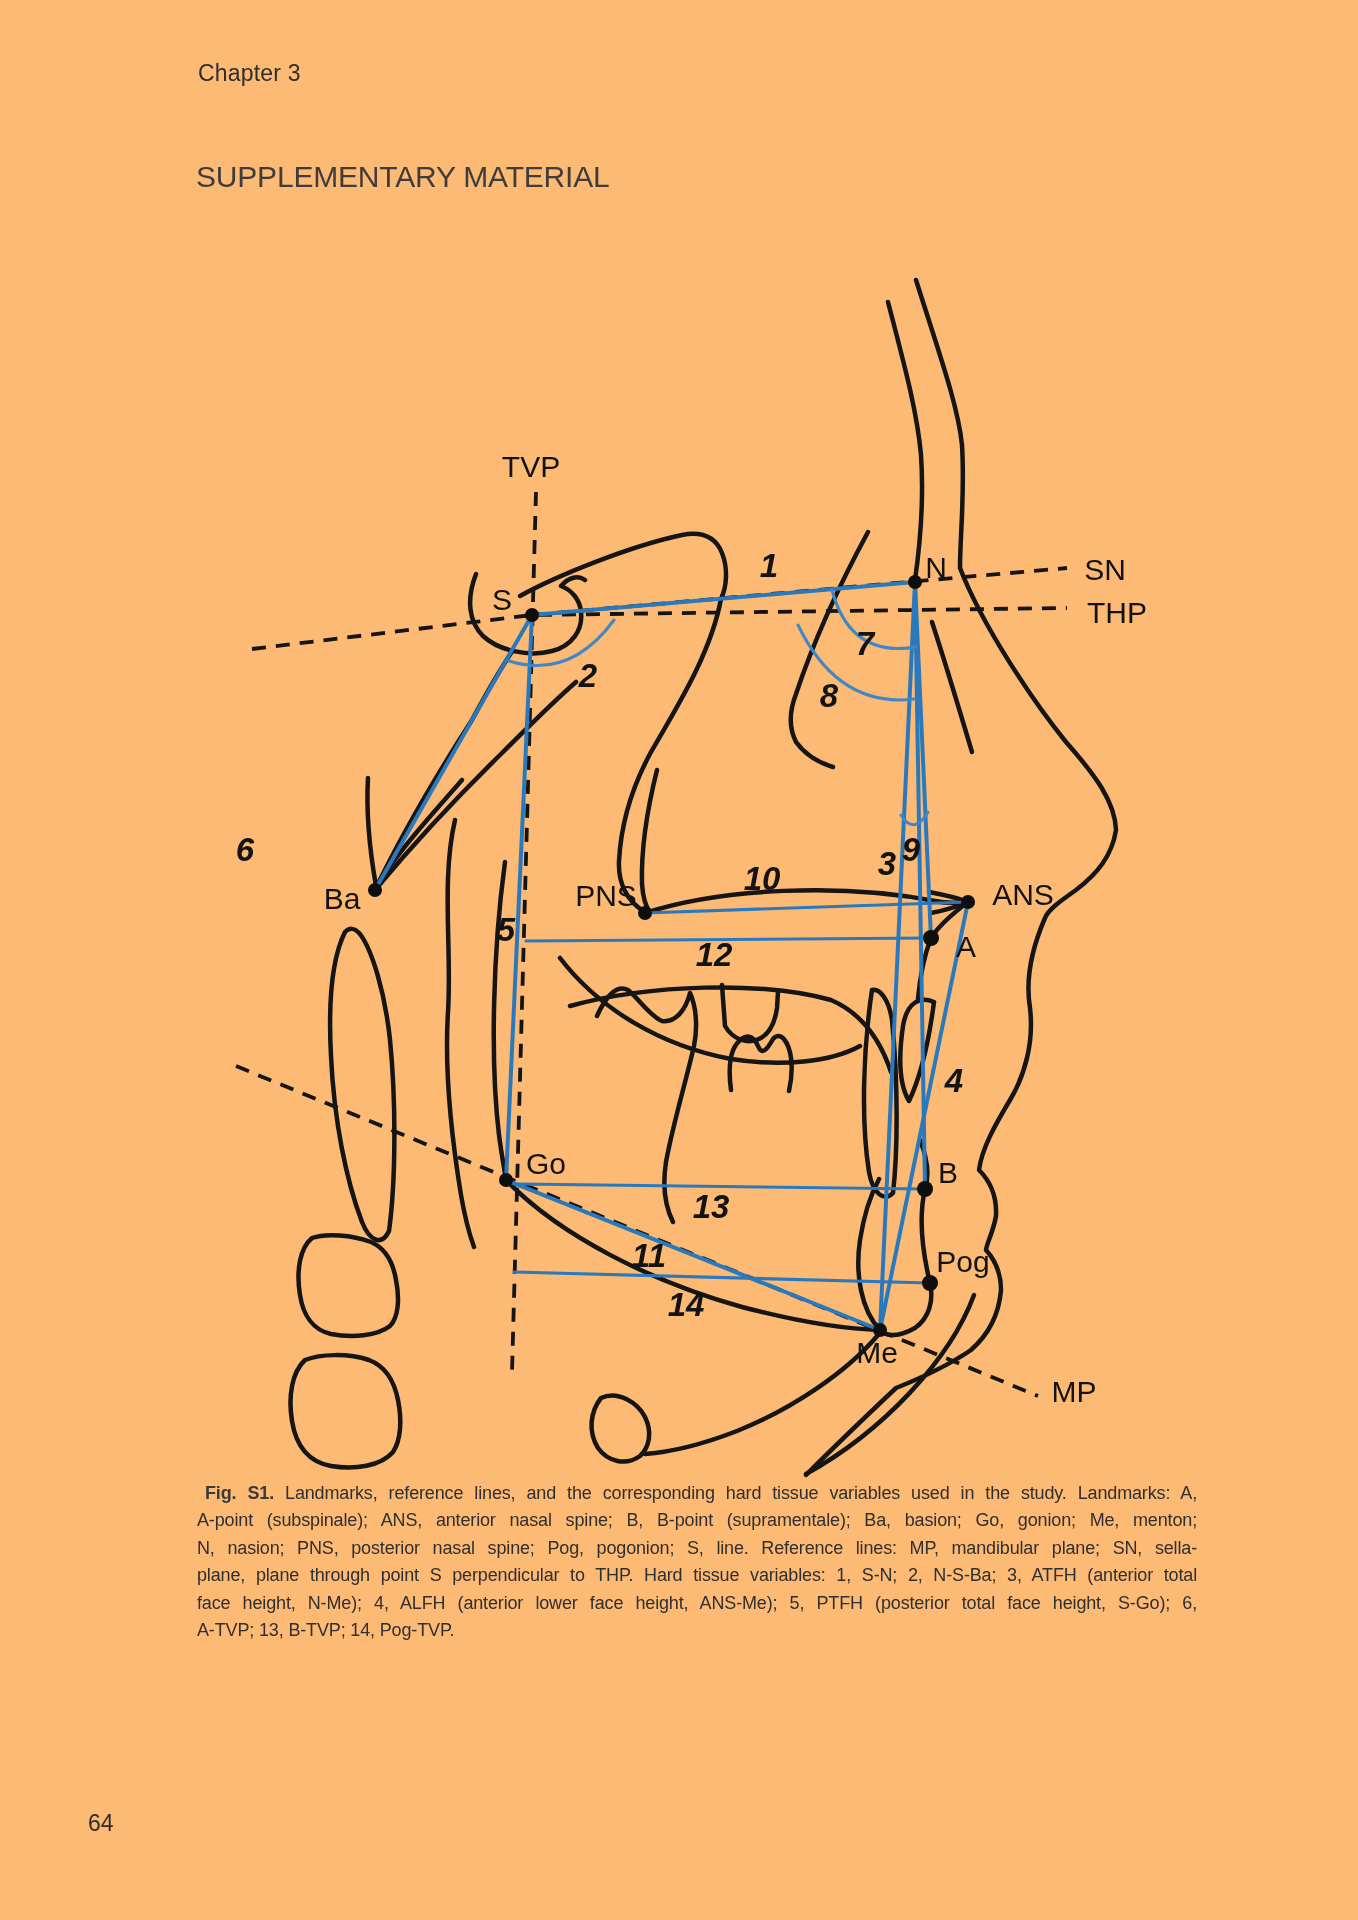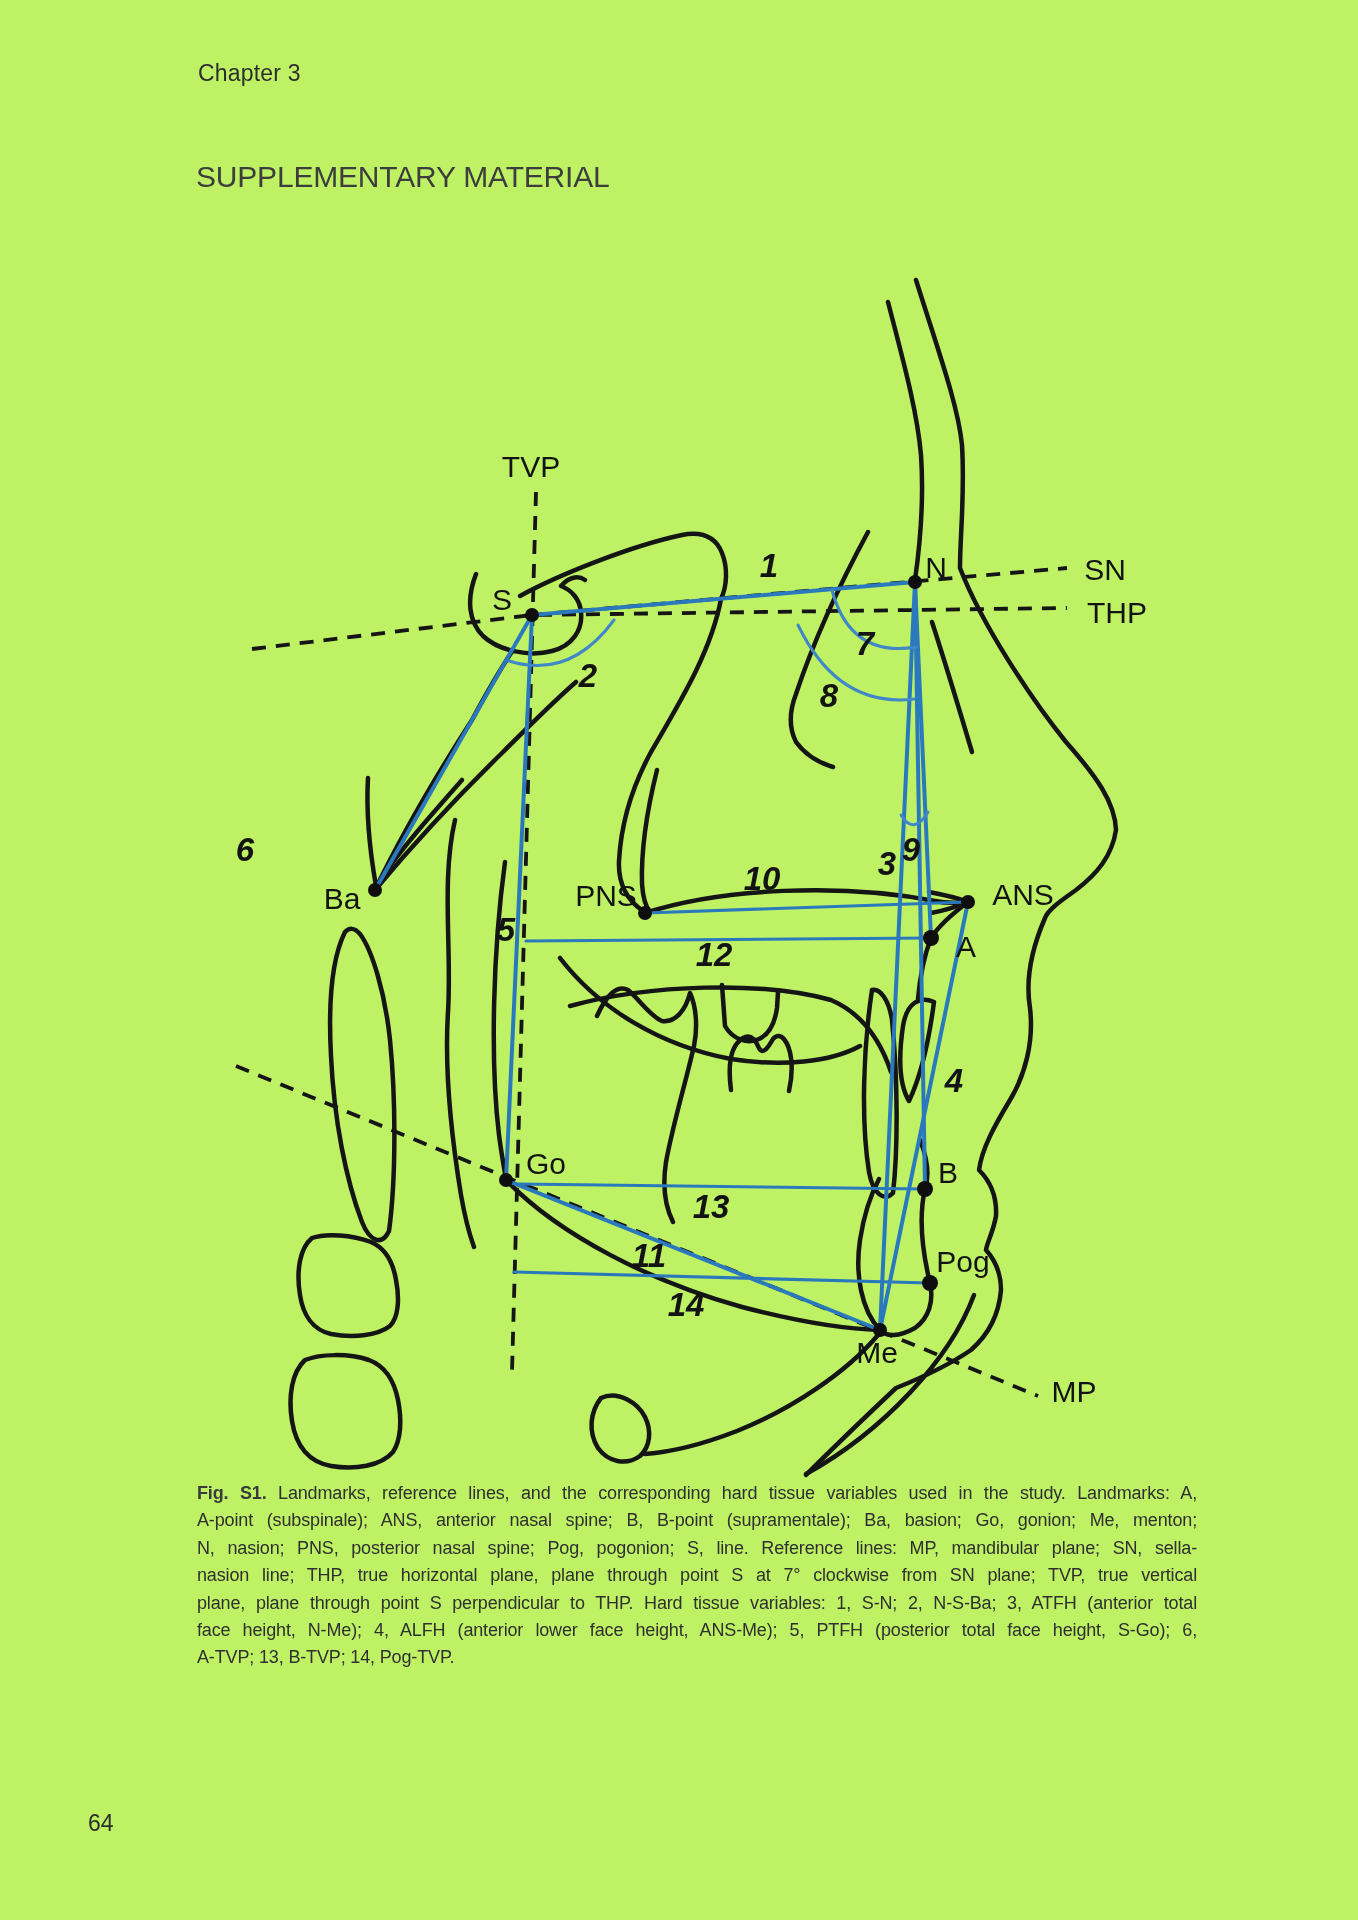--- a/index.html
+++ b/index.html
@@ -1,17 +1,17 @@
 <!DOCTYPE html>
 <html style="--trace: #151515; --measure: #2b79bd; --arc: #3f87c6;"><head>
 <meta charset="utf-8">
 <style>
   html,body{margin:0;padding:0;background:#ffffff;}
   .page{
-    position:relative;width:1358px;height:1920px;background:#bef264;overflow:hidden;
+    position:relative;width:1358px;height:1920px;background:#fdba74;overflow:hidden;
     font-family:"Liberation Sans","DejaVu Sans",sans-serif;
   }
   .chapter{
     position:absolute;left:198px;top:60px;font-size:23px;color:#2e2e2e;letter-spacing:.2px;
   }
   .title{
     position:absolute;left:196px;top:160px;font-size:30px;font-weight:normal;color:#3d3d3d;letter-spacing:-.2px;
   }
   .fig-svg{position:absolute;left:0;top:0;}
   .trace{stroke:var(--trace,#151515);stroke-width:4.5;fill:none;stroke-linecap:round;stroke-linejoin:round;}
@@ -21,21 +21,21 @@
   .dash{stroke:var(--trace,#151515);stroke-width:3.8;fill:none;stroke-dasharray:14 10;stroke-linecap:butt;}
   .dot{fill:#0e0e0e;stroke:none;}
   .lm{font-size:30px;fill:#131313;}
   .num{font-size:33px;font-weight:bold;font-style:italic;fill:#131313;}
   .caption{
     position:absolute;left:197px;top:1480px;width:1000px;
     font-size:18px;line-height:27.4px;color:#2f2f2f;letter-spacing:-.15px;
   }
   .cap-line{text-align:justify;text-align-last:justify;}
   .cap-line.last{text-align:center;text-align-last:left;}
-  .cap-label{font-weight:bold;color:#3a3a3a;}
+  .cap-label{font-weight:bold;color:#3a3a3a;margin-left:8px;}
   .pagenum{position:absolute;left:88px;top:1810px;font-size:23px;color:#2e2e2e;text-align:right;}
 </style>
 </head>
 <body>
 
 <div class="page">
 
   <div class="chapter">Chapter 3</div>
   <div class="title">SUPPLEMENTARY MATERIAL</div>
 
@@ -166,21 +166,20 @@
       <text class="num" x="714" y="966">12</text>
       <text class="num" x="711" y="1218">13</text>
       <text class="num" x="686" y="1316">14</text>
     </g>
   </svg>
 
   <div class="caption">
     <div class="cap-line"><span class="cap-label">Fig. S1.</span> <span>Landmarks, reference lines, and the corresponding hard tissue variables used in the study. Landmarks: A,</span></div>
     <div class="cap-line">A-point (subspinale); ANS, anterior nasal spine; B, B-point (supramentale); Ba, basion; Go, gonion; Me, menton;</div>
     <div class="cap-line">N, nasion; PNS, posterior nasal spine; Pog, pogonion; S, line. Reference lines: MP, mandibular plane; SN, sella-</div>
-    <div class="cap-line">nasion line; THP, true horizontal plane, plane through point S at 7° clockwise from SN plane; TVP, true vertical</div>
     <div class="cap-line">plane, plane through point S perpendicular to THP. Hard tissue variables: 1, S-N; 2, N-S-Ba; 3, ATFH (anterior total</div>
     <div class="cap-line">face height, N-Me); 4, ALFH (anterior lower face height, ANS-Me); 5, PTFH (posterior total face height, S-Go); 6,</div>
     <div class="cap-line last">A-TVP; 13, B-TVP; 14, Pog-TVP.</div>
   </div>
 
   <div class="pagenum">64</div>
 
 </div>
 
 </body></html>

